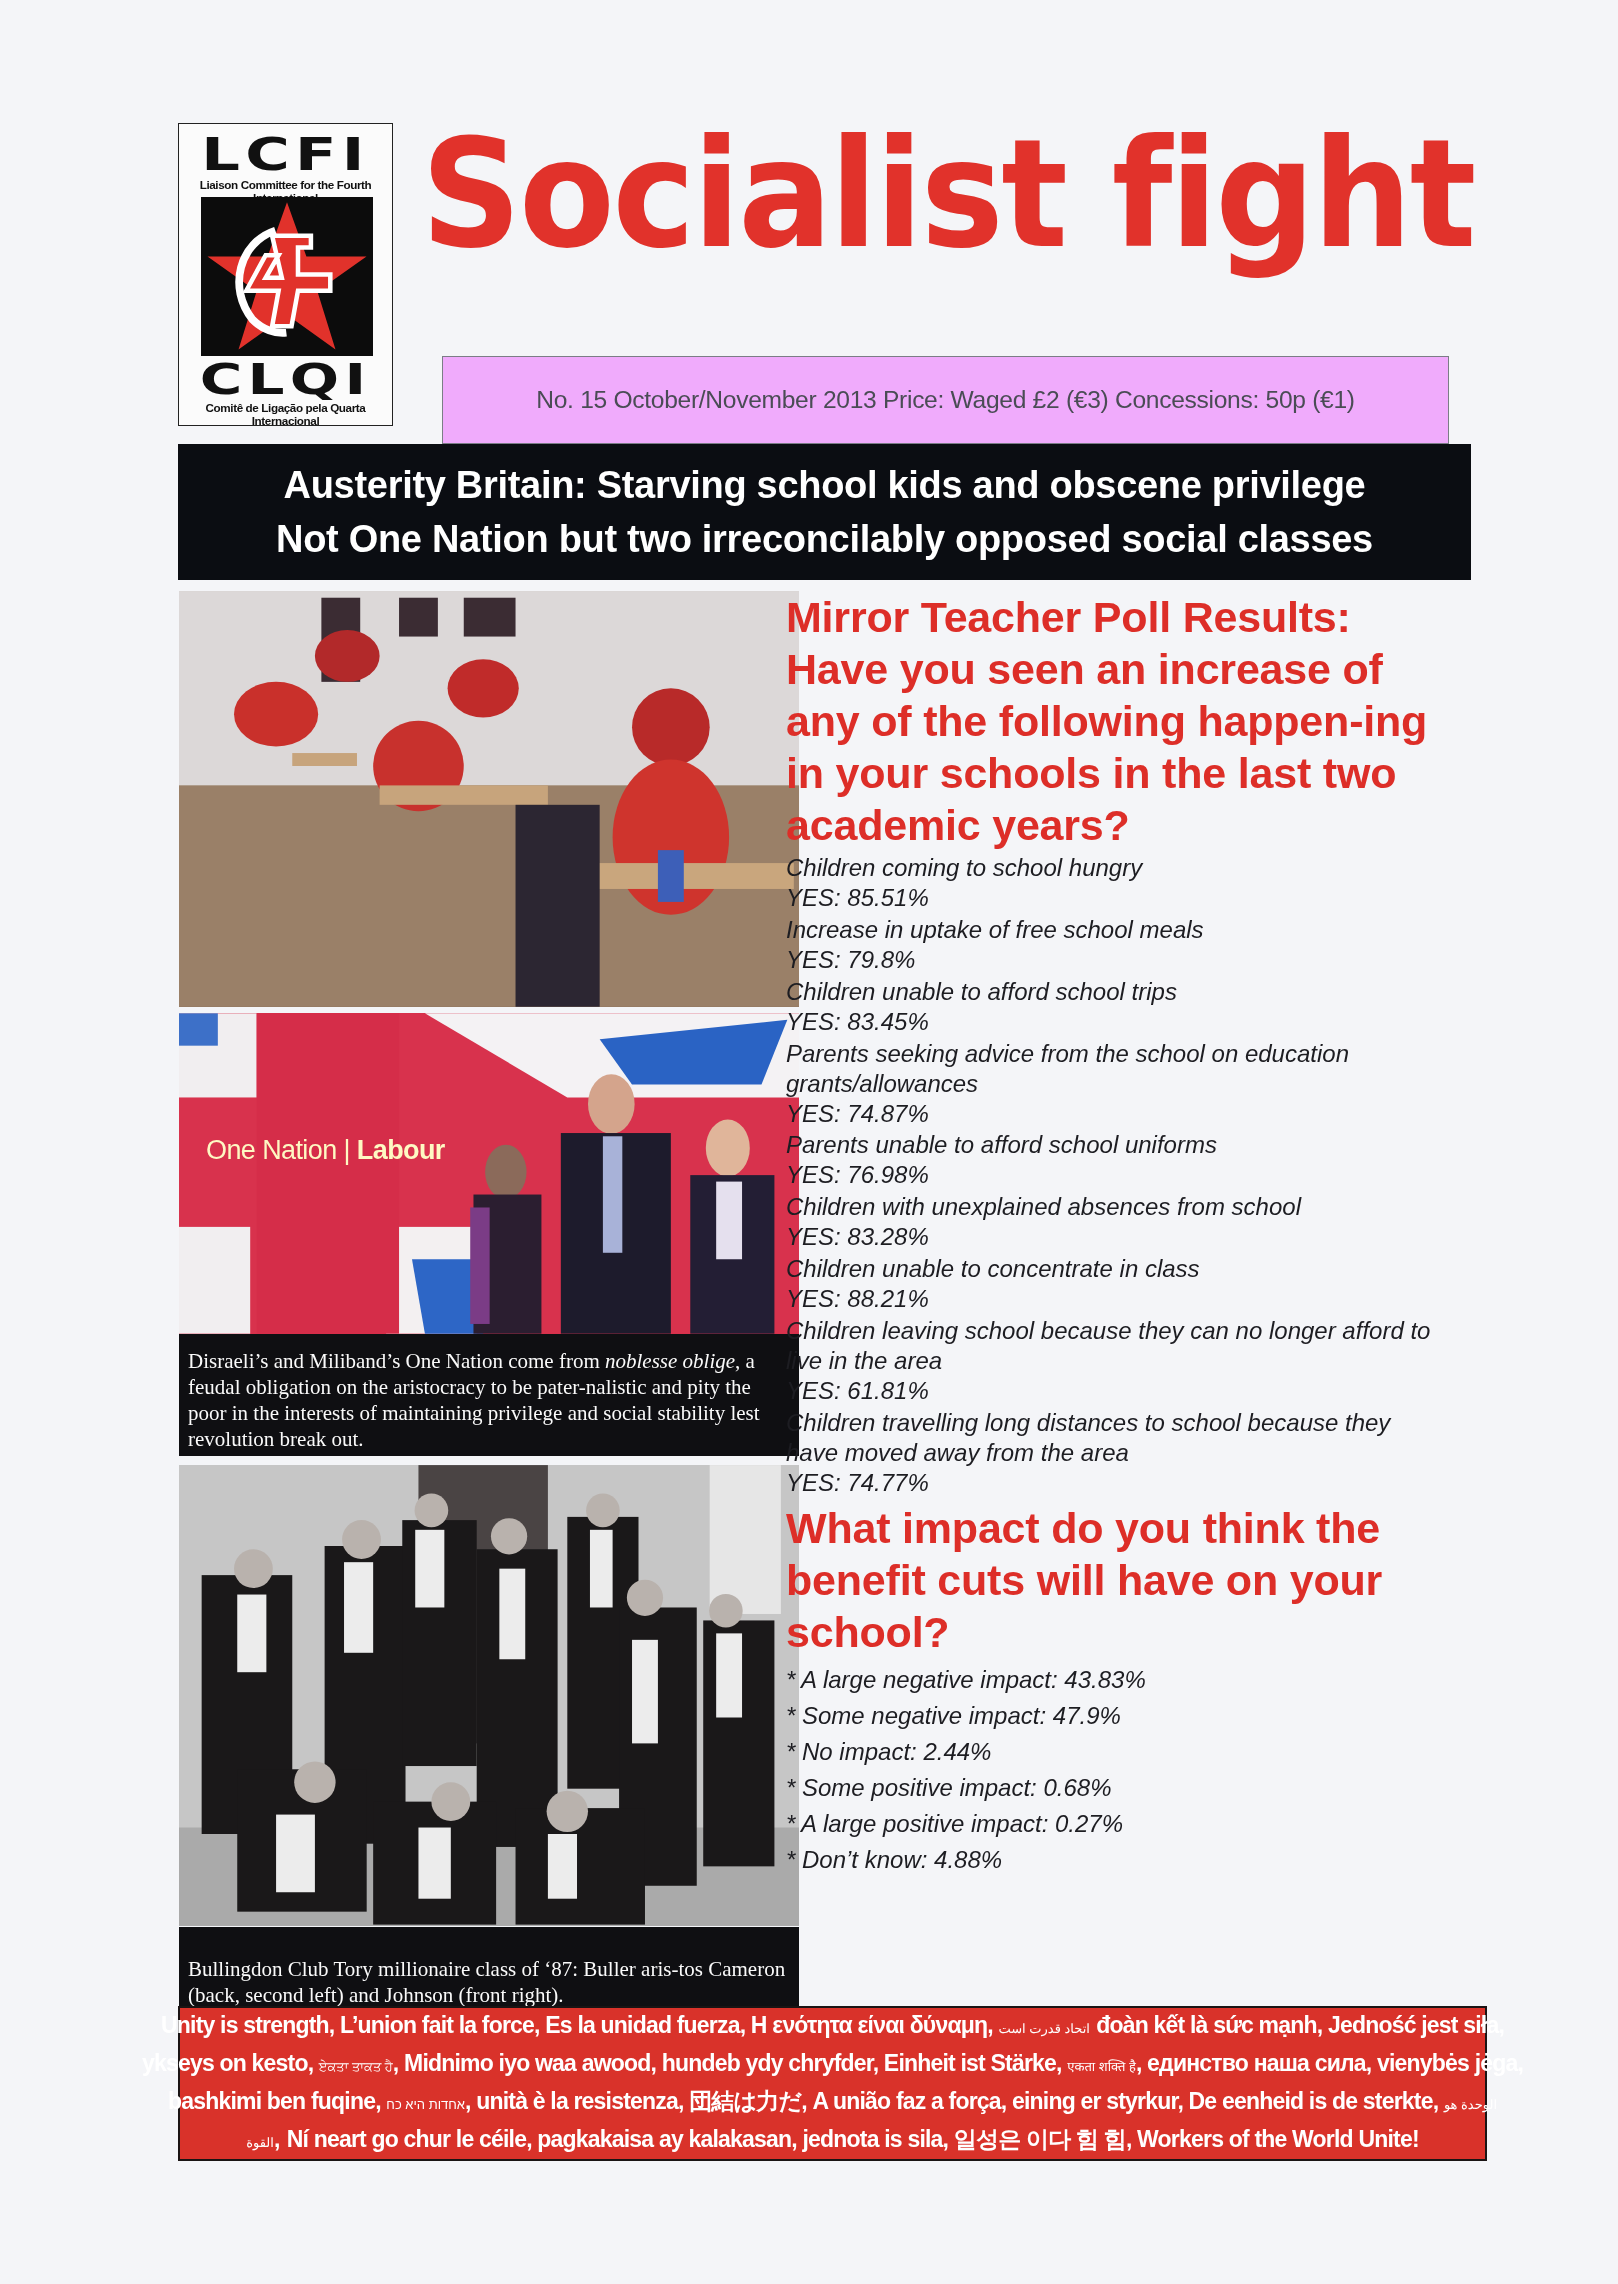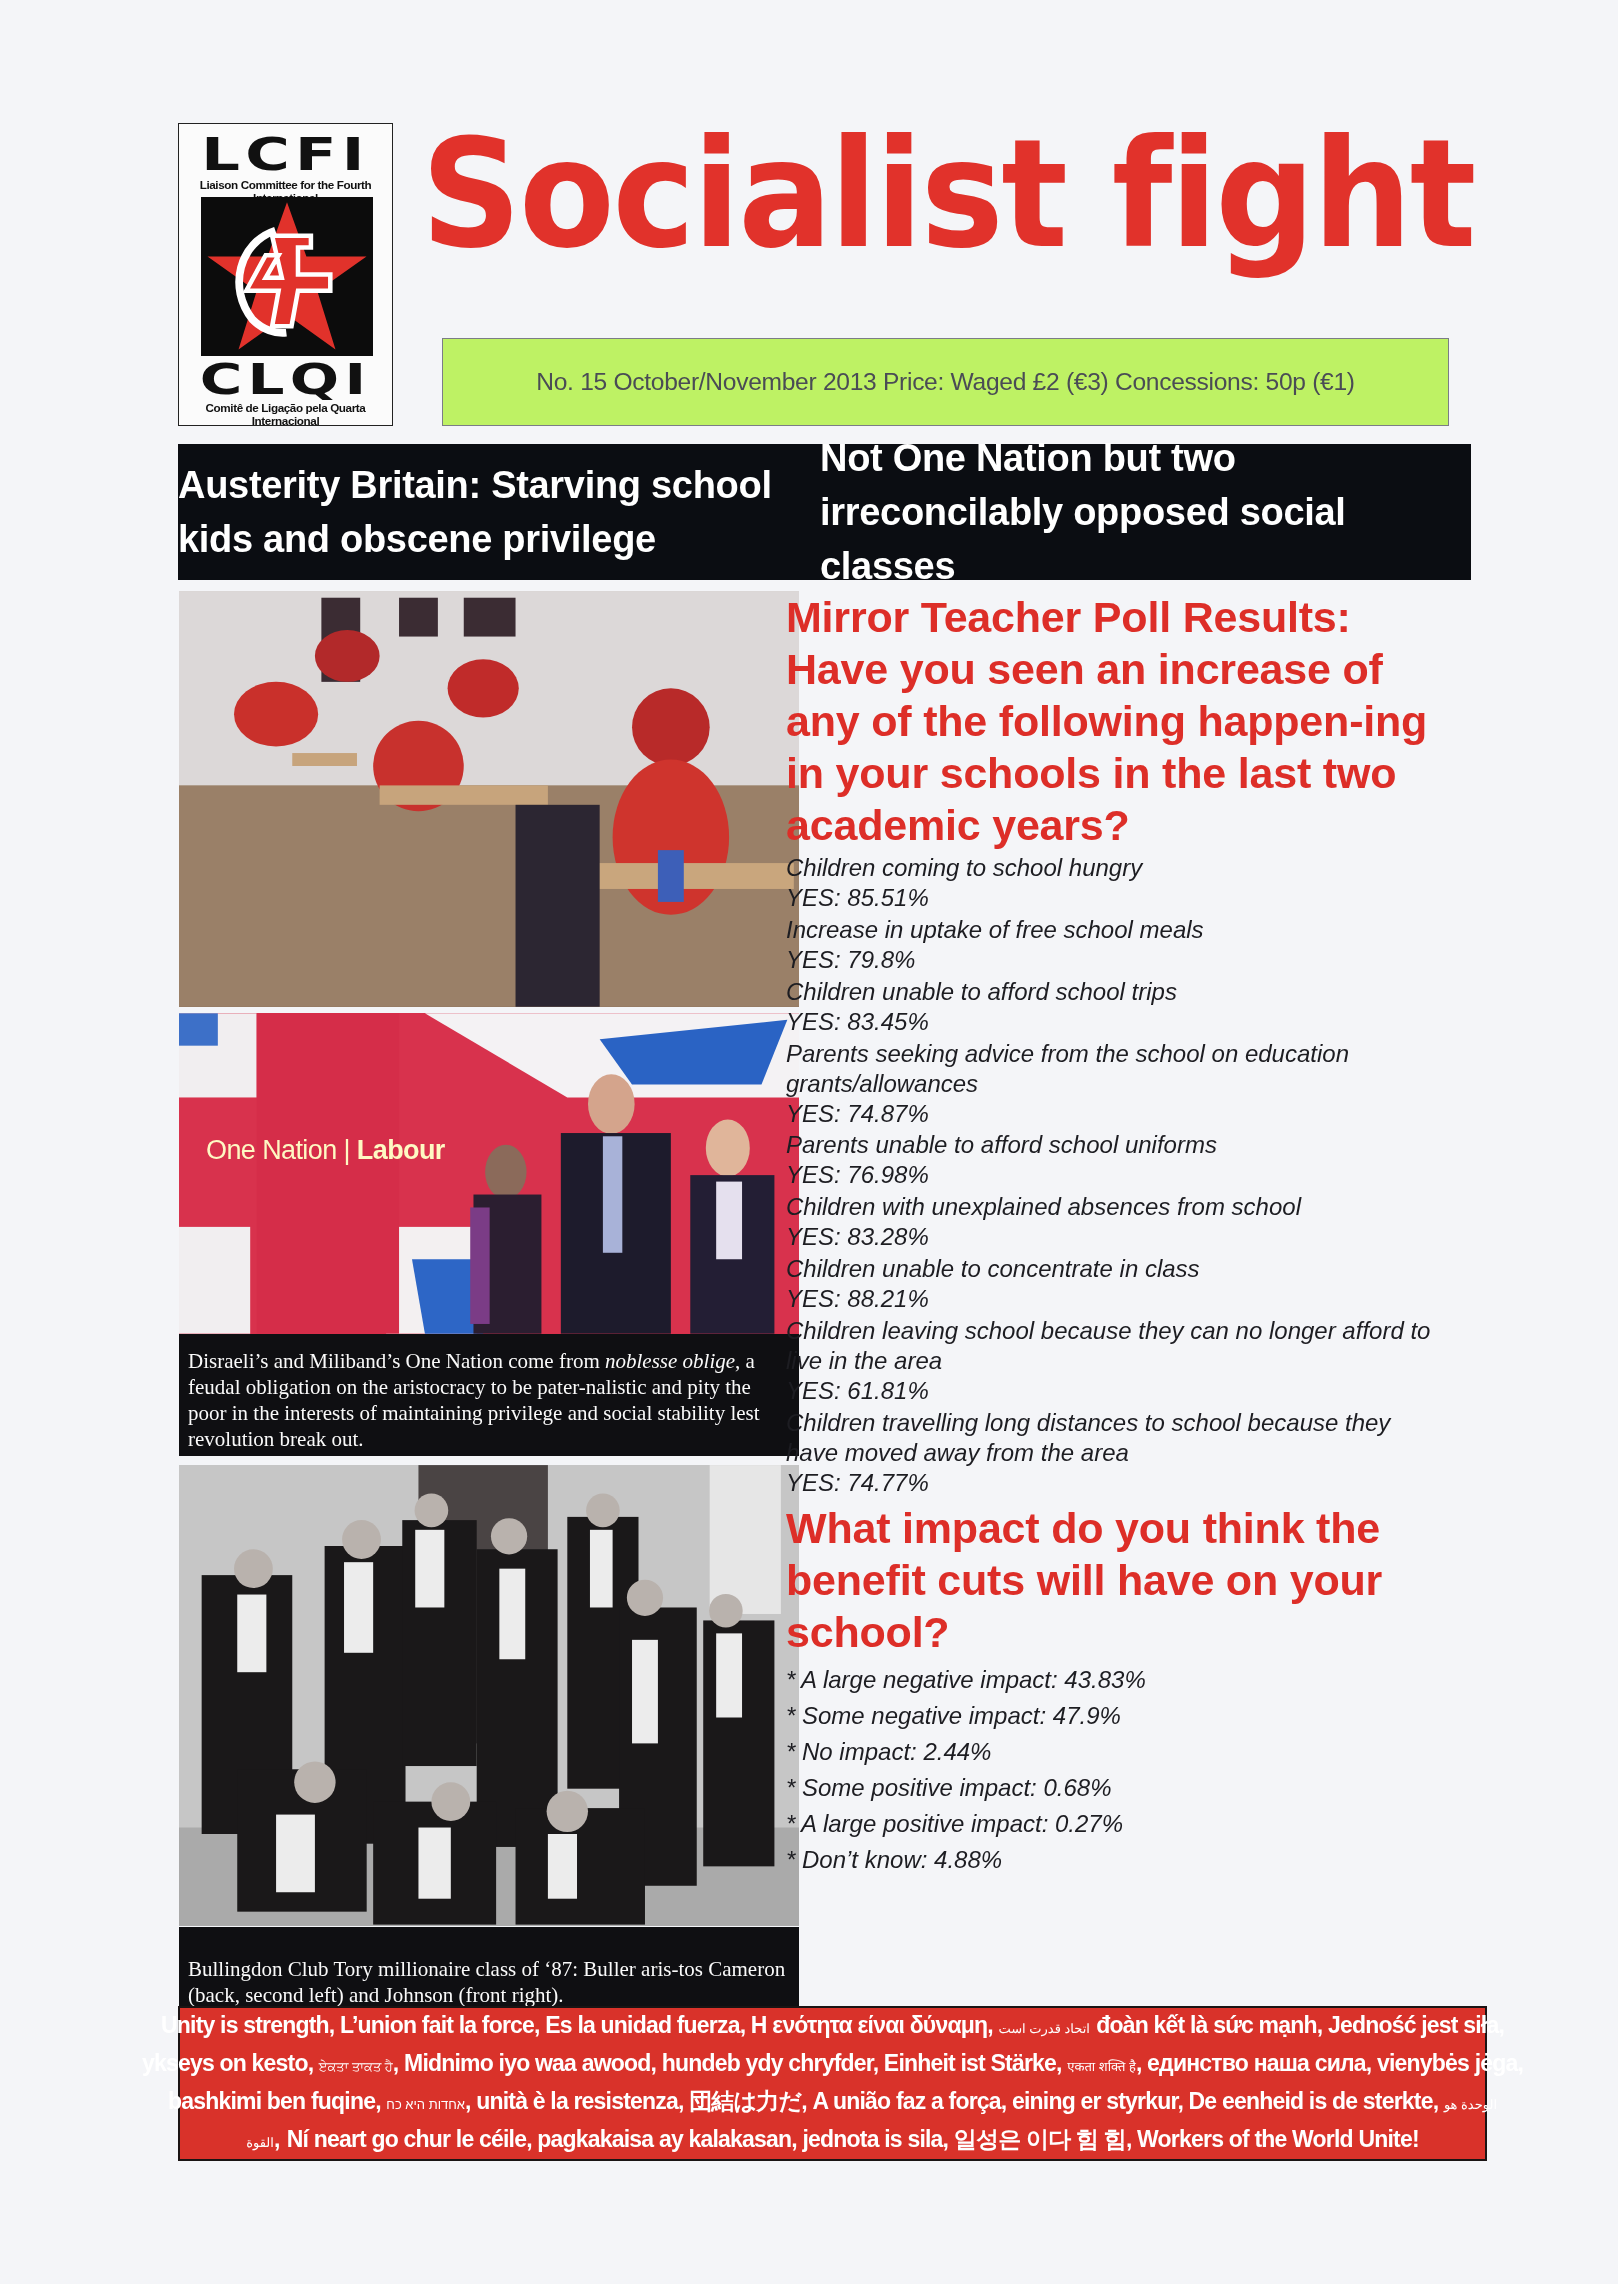--- a/index.html
+++ b/index.html
@@ -45,33 +45,33 @@
   #masthead {
     left: 421px; top: 110px; width: 1056px; height: 168px;
     font-family: "DejaVu Sans", sans-serif; font-weight: 900;
     font-size: 150px; color: #e1322b; letter-spacing: -2.6px;
     line-height: 168px; white-space: nowrap;
     transform-origin: left top; transform: scaleX(0.93);
   }
 
   
   #issue-bar {
-    left: 442px; top: 338px; width: 1007px; height: 88px;
-    background: #bef264; border: 1.3px solid #7b7d86; box-sizing: border-box;
+    left: 442px; top: 356px; width: 1007px; height: 88px;
+    background: #f0abfc; border: 1.3px solid #7b7d86; box-sizing: border-box;
     display: flex; align-items: center; justify-content: center;
   }
   #issue-text {
     font-family: "Liberation Sans", sans-serif; font-size: 24.6px; color: #4a4c55;
     letter-spacing: -0.3px;
   }
 
   
   #headline-bar {
     left: 178px; top: 444px; width: 1293px; height: 136px;
-    background: #0b0d12; display: flex; 
+    background: #0b0d12; display: flex; flex-direction: column;
     align-items: center; justify-content: center;
   }
   .headline-line {
     color: #ffffff; font-weight: bold; font-size: 38px; line-height: 54px;
     letter-spacing: -0.3px;
   }
 
   
   .photo { position: absolute; left: 179px; width: 620px; overflow: hidden; }
   #photo-exam { top: 591px; height: 416px; background: linear-gradient(180deg,#d7d2d0 0%,#cfc8c6 40%,#9f8876 70%,#8a6e58 100%); }

